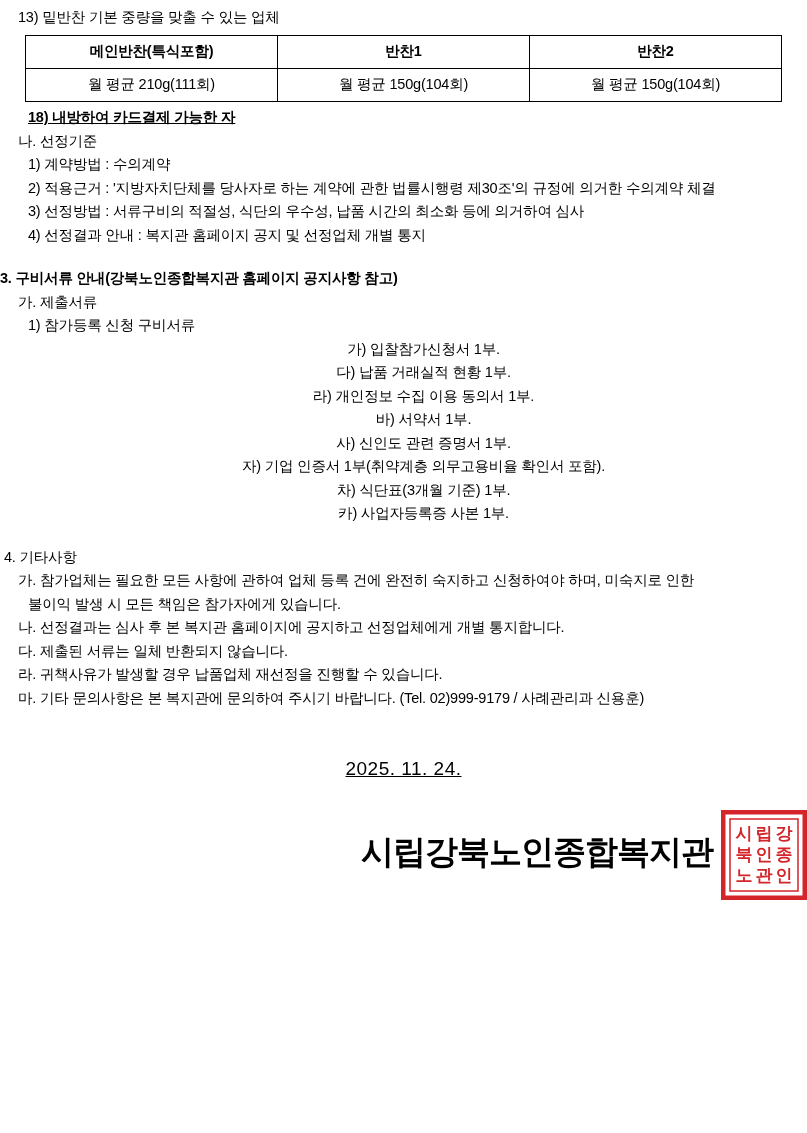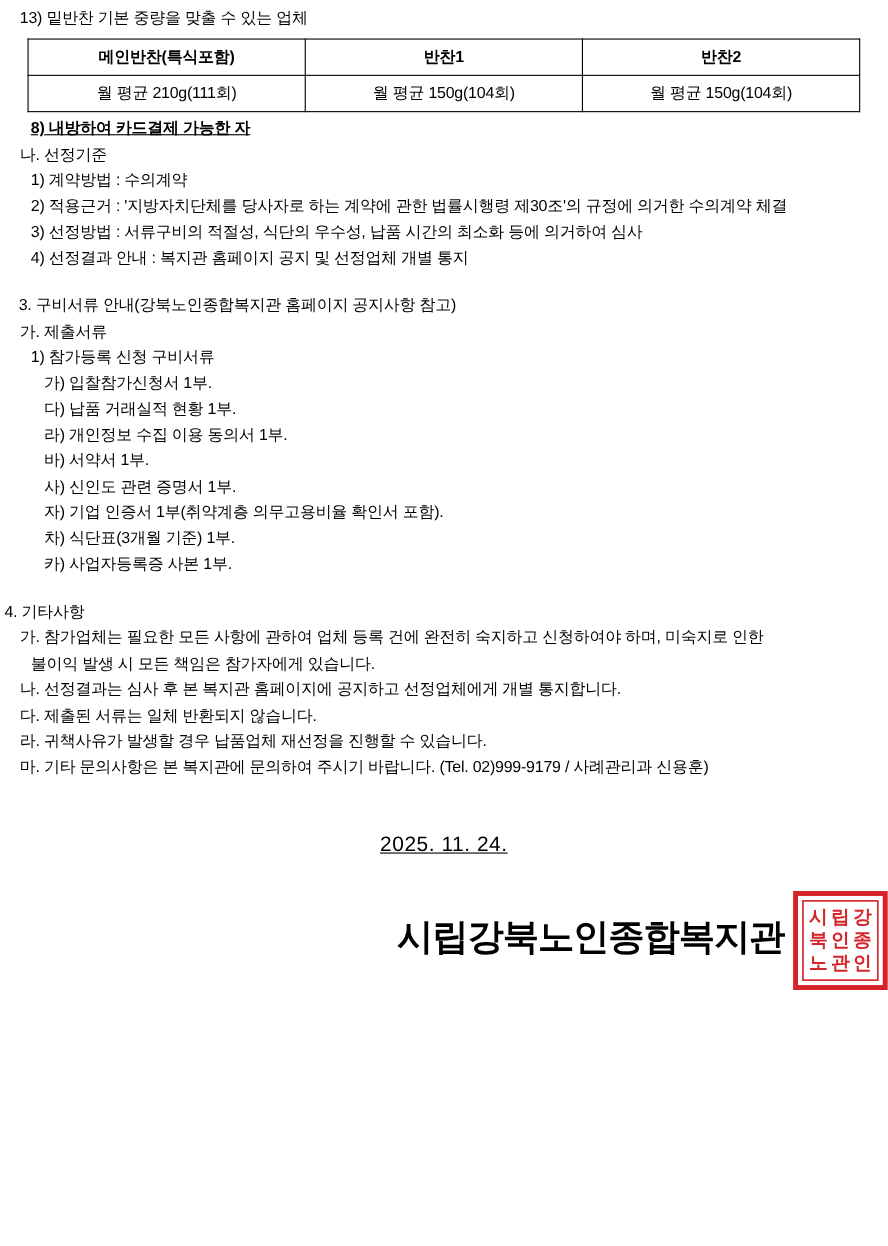--- a/index.html
+++ b/index.html
@@ -23,21 +23,21 @@
     box-sizing: border-box;
   }
   .line {
     font-size: 14.5px;
     line-height: 1.62;
     white-space: pre;
     letter-spacing: -0.2px;
   }
   .indent-0 { margin-left: 18px; }
   .indent-1 { margin-left: 28px; }
-  .indent-2 { margin-left: 40px; }
+  .indent-2 { margin-left: 40px; text-align: center; }
 
   .top-line {
     padding-top: 6px;
   }
 
   table.grid {
     border-collapse: collapse;
     width: 757px;
     margin: 6px auto 0 auto;
     table-layout: fixed;
@@ -104,31 +104,31 @@
     </thead>
     <tbody>
       <tr>
         <td>월 평균 210g(111회)</td>
         <td>월 평균 150g(104회)</td>
         <td>월 평균 150g(104회)</td>
       </tr>
     </tbody>
   </table>
 
-  <div class="line indent-1" style="margin-top:4px;"><span class="underlined">8) 내방하여 카드결제 가능한 자</span></div>
+  <div class="line indent-1" style="margin-top:4px;"><span class="underlined">18) 내방하여 카드결제 가능한 자</span></div>
 
   <div class="line indent-0">나. 선정기준</div>
   <div class="line indent-1">1) 계약방법 : 수의계약</div>
   <div class="line indent-1">2) 적용근거 : '지방자치단체를 당사자로 하는 계약에 관한 법률시행령 제30조'의 규정에 의거한 수의계약 체결</div>
   <div class="line indent-1">3) 선정방법 : 서류구비의 적절성, 식단의 우수성, 납품 시간의 최소화 등에 의거하여 심사</div>
   <div class="line indent-1">4) 선정결과 안내 : 복지관 홈페이지 공지 및 선정업체 개별 통지</div>
 
   <div class="spacer-md"></div>
 
-  <div class="line" style="margin-left:17px;">3. 구비서류 안내(강북노인종합복지관 홈페이지 공지사항 참고)</div>
+  <div class="line" style="margin-left:0;font-weight:bold;">3. 구비서류 안내(강북노인종합복지관 홈페이지 공지사항 참고)</div>
   <div class="line indent-0">가. 제출서류</div>
   <div class="line indent-1">1) 참가등록 신청 구비서류</div>
 
   <div class="line indent-2">가) 입찰참가신청서 1부.</div>
   <div class="line indent-2">다) 납품 거래실적 현황 1부.</div>
   <div class="line indent-2">라) 개인정보 수집 이용 동의서 1부.</div>
   <div class="line indent-2">바) 서약서 1부.</div>
   <div class="line indent-2">사) 신인도 관련 증명서 1부.</div>
   <div class="line indent-2">자) 기업 인증서 1부(취약계층 의무고용비율 확인서 포함).</div>
   <div class="line indent-2">차) 식단표(3개월 기준) 1부.</div>

